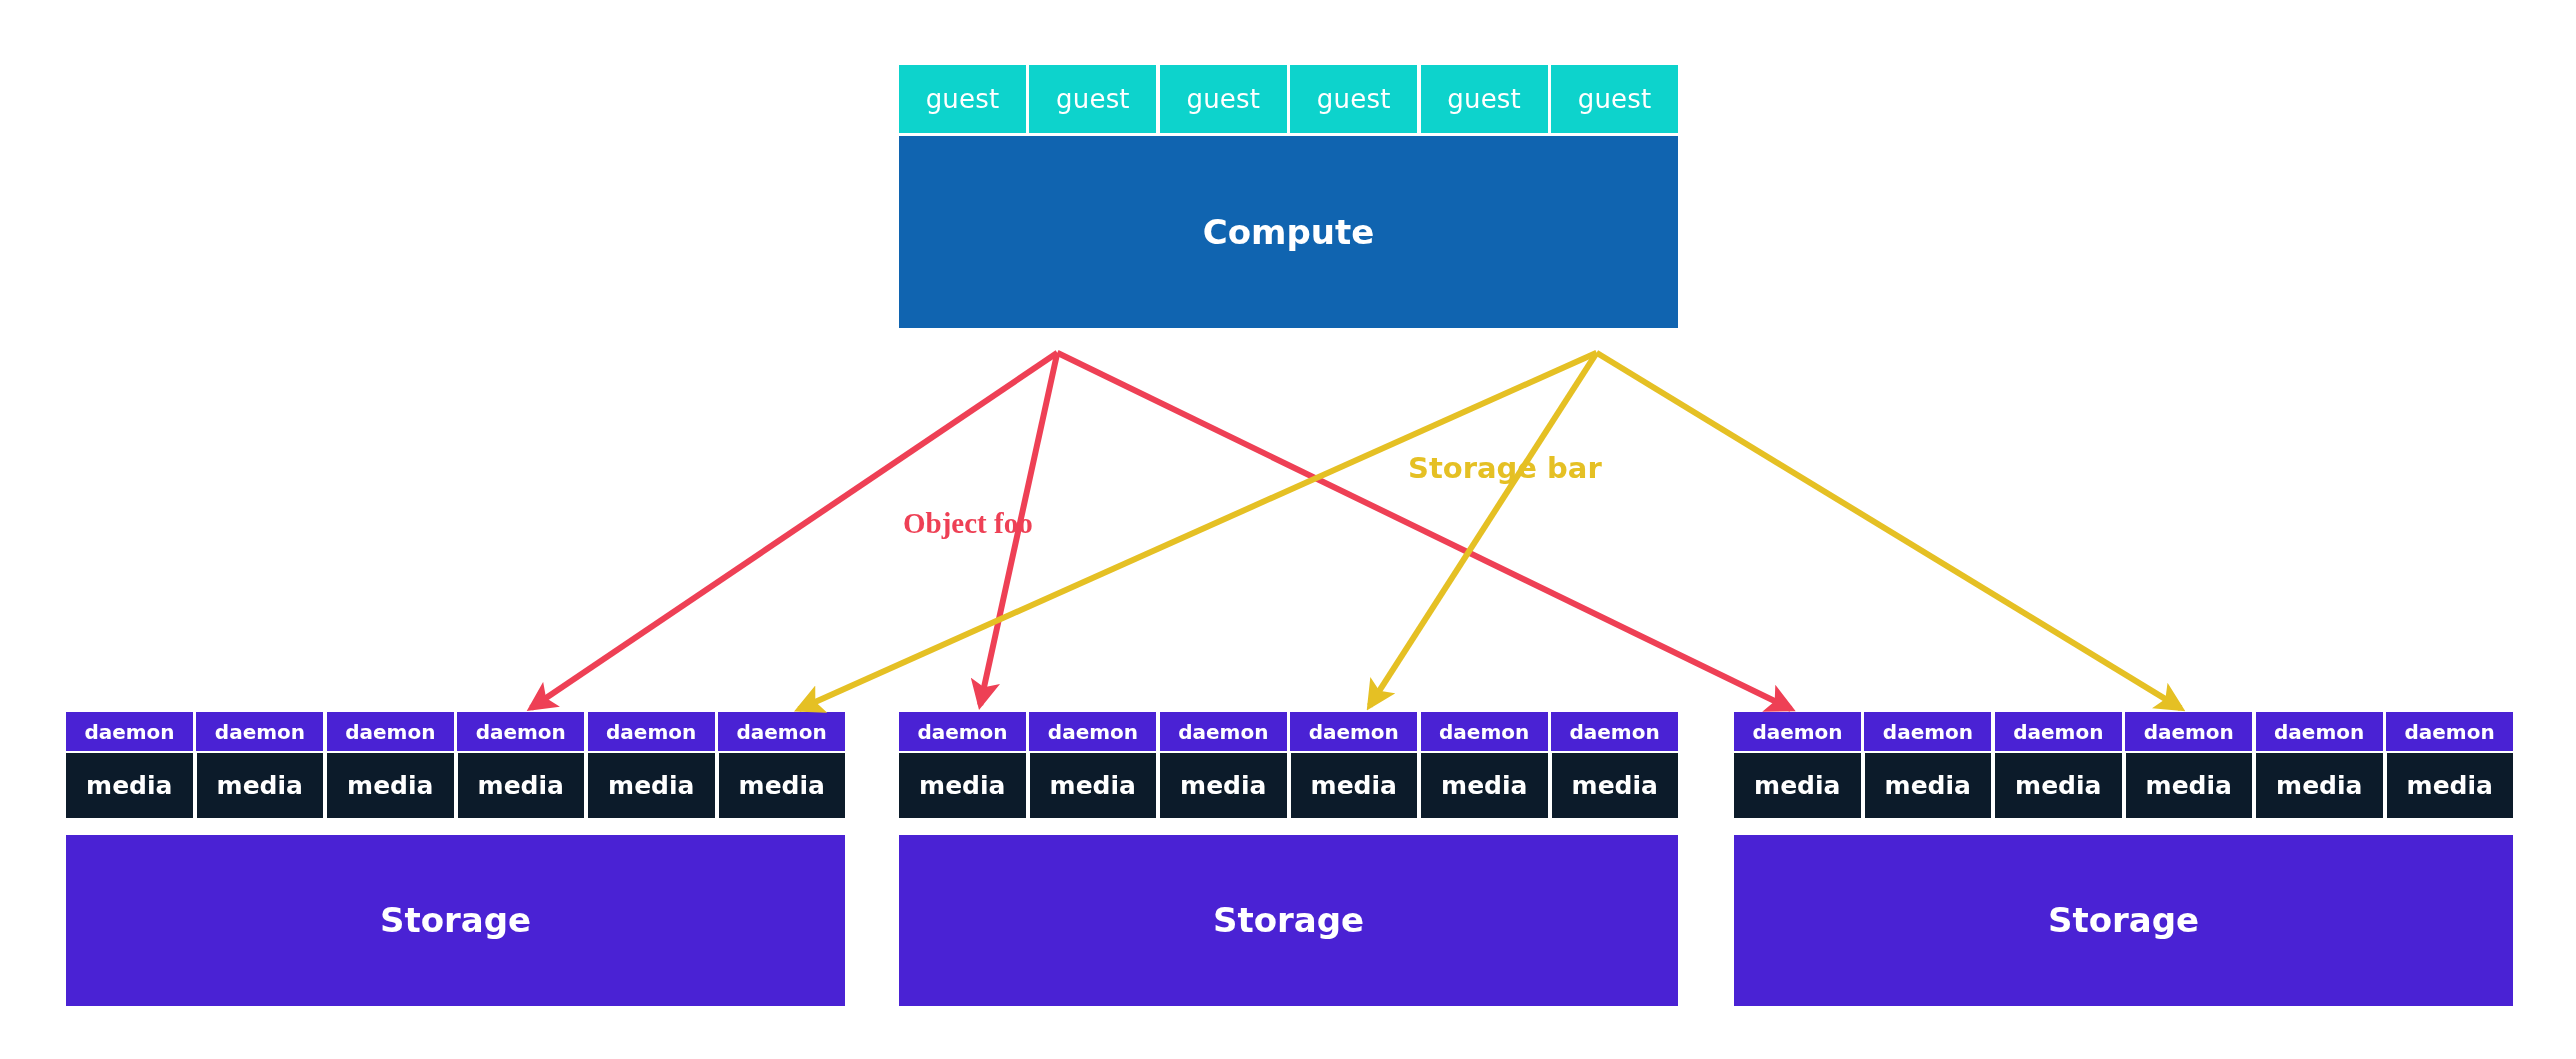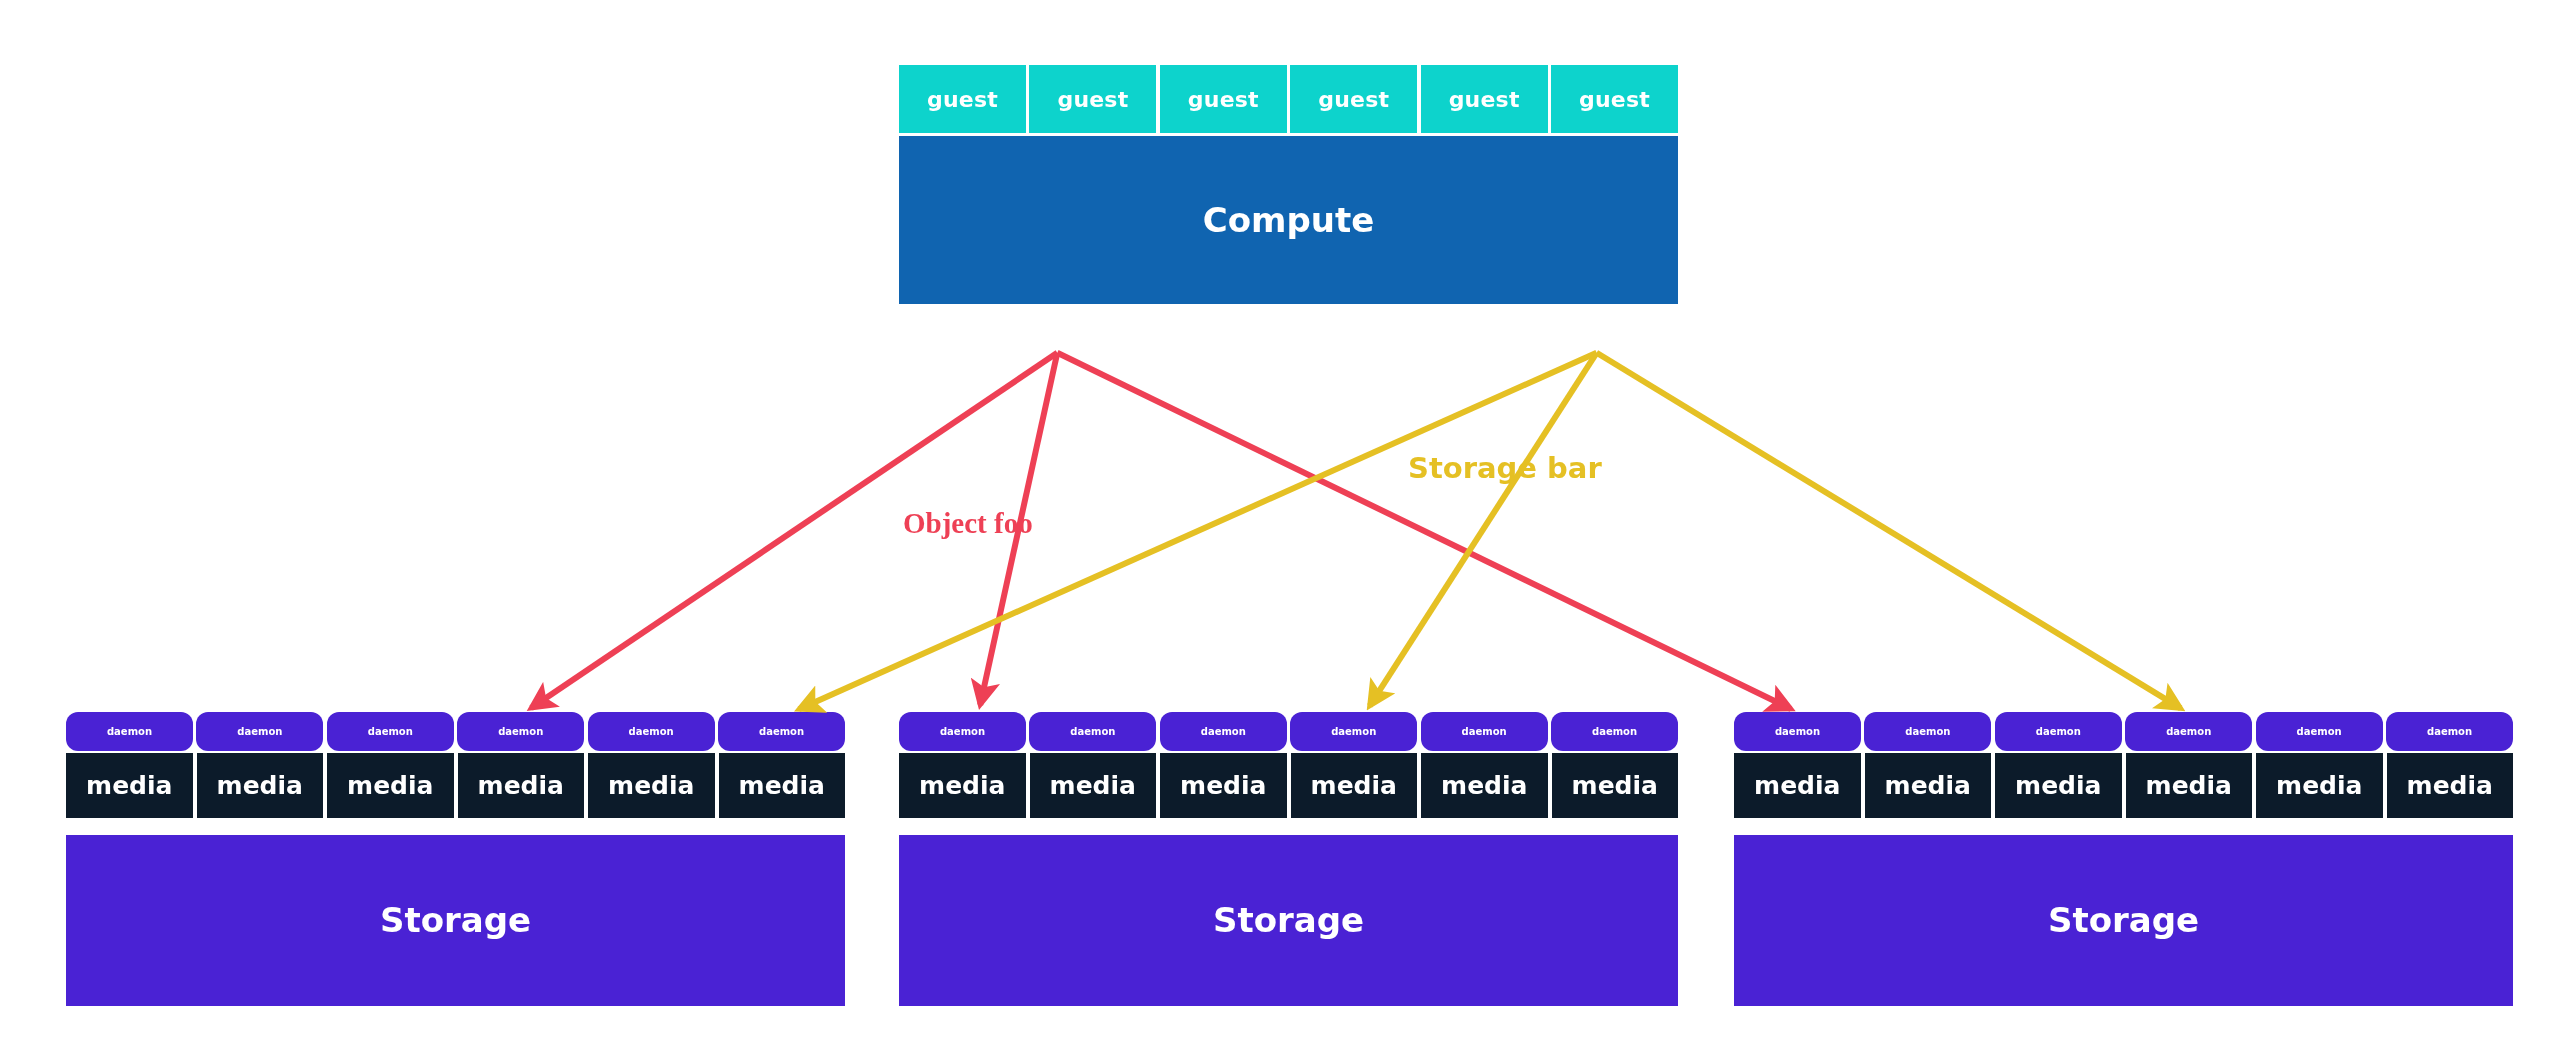--- a/index.html
+++ b/index.html
@@ -30,27 +30,27 @@
     gap: 3.4px;
     height: 68px;
   }
   .guest-cell {
     flex: 1 1 0;
     background: #0DD3CC;
     color: #ffffff;
     display: flex;
     align-items: center;
     justify-content: center;
-    font-size: 22px;
-    font-weight: 700;
+    font-size: 26px;
+    font-weight: 400;
     letter-spacing: 0.2px;
   }
   .compute-box {
     margin-top: 3.4px;
-    height: 168px;
+    height: 192px;
     background: #1064B0;
     color: #ffffff;
     display: flex;
     align-items: center;
     justify-content: center;
     font-size: 34px;
     font-weight: 700;
   }
   .hostlib-box {
     margin-top: 2.6px;
@@ -79,23 +79,22 @@
     gap: 3.4px;
     height: 39px;
   }
   .daemon-cell {
     flex: 1 1 0;
     background: #4A22D4;
     color: #ffffff;
     display: flex;
     align-items: center;
     justify-content: center;
-    font-size: 10px;
-    font-weight: 700;
-    border-radius: 12px;
+    font-size: 20px;
+    font-weight: 700;
   }
   .media-row {
     display: flex;
     gap: 4px;
     height: 65px;
     margin-top: 1.7px;
   }
   .media-cell {
     flex: 1 1 0;
     background: #0C1B2A;

